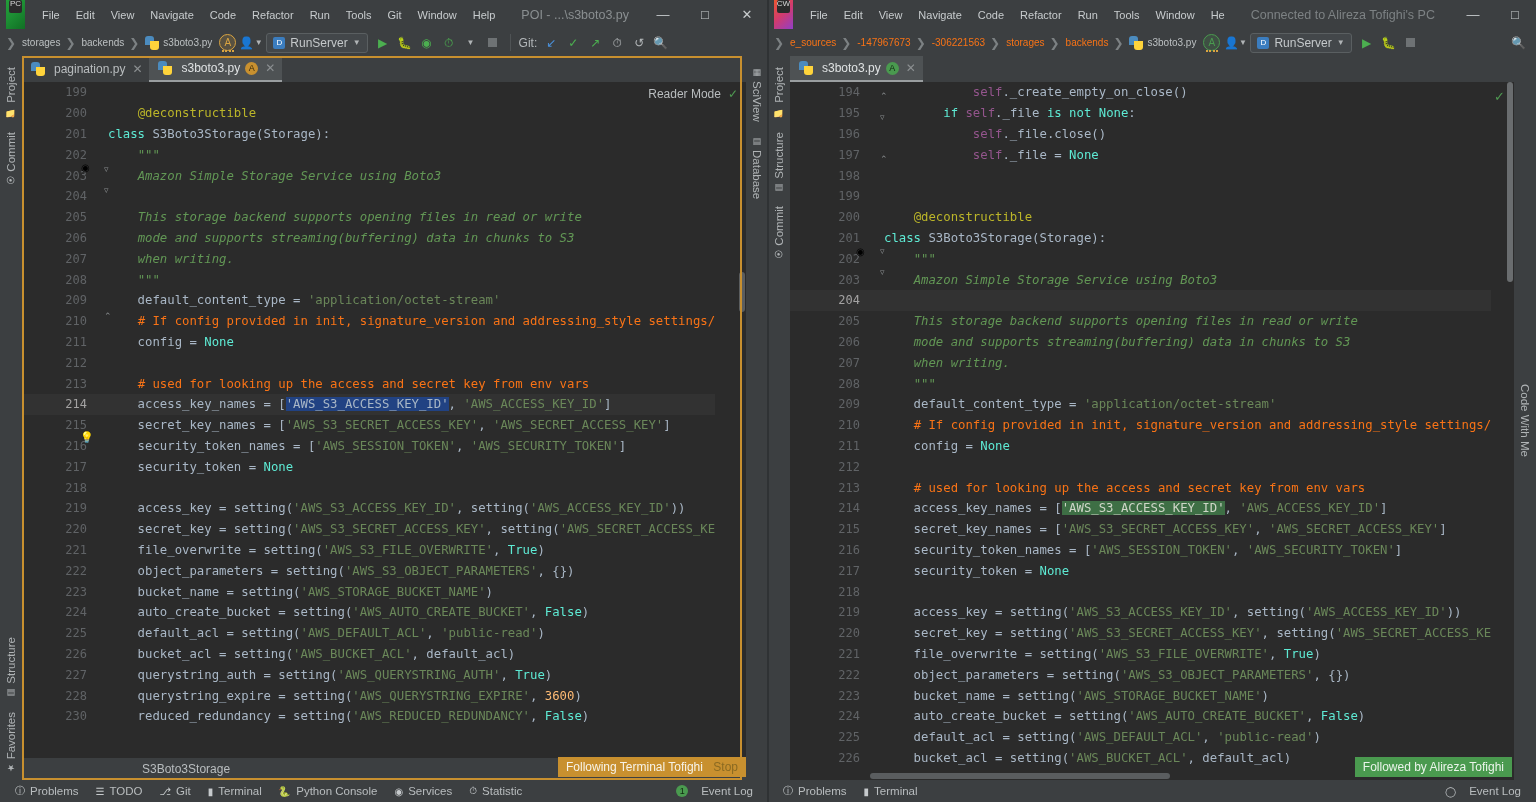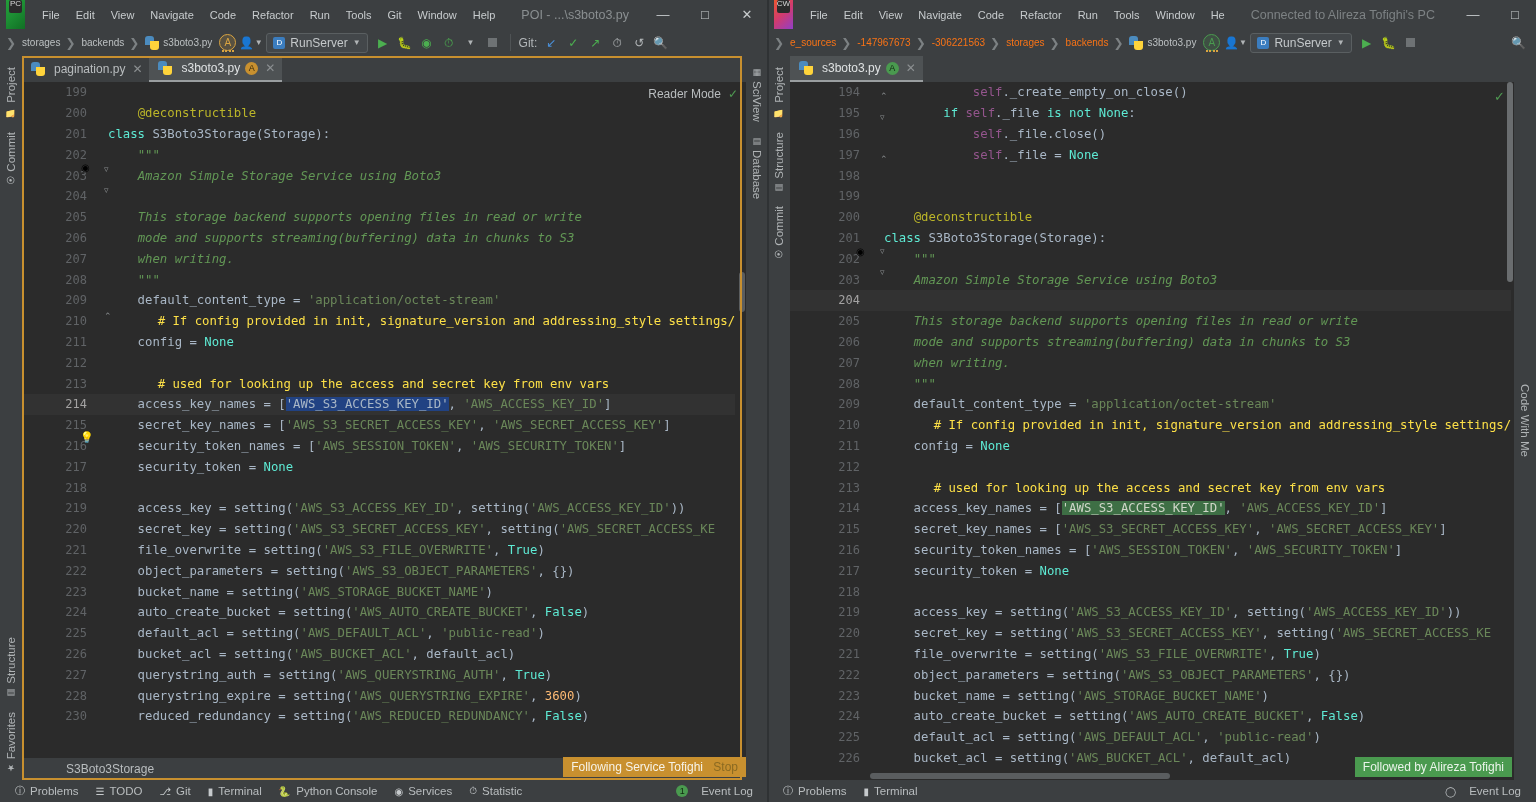--- a/index.html
+++ b/index.html
@@ -103,21 +103,21 @@
   .win-right .ln { width:82px; flex:0 0 82px; padding-right:12px;}
   .ln.cur { color:#a4a3a3; }
   .code-txt { padding-left:12px; color:#a9b7c6; }
 
   .line.current-left { background:#323232; }
   .line.current-right { background:#323232; }
 
   
   .kw   { color:#5eead4; }
   .str  { color:#6a8759; }
-  .cmt  { color:#fde047;margin-left:20px; }
+  .cmt  { color:#f97316; }
   .doc  { color:#629755; font-style:italic; }
   .num  { color:#fdba74; }
   .anno { color:#bbb529; }
   .self { color:#94558d; }
   .plain{ color:#a9b7c6; }
   .sel-blue  { background:#214283; color:#a9b7c6; }
   .sel-green { background:#3e6f45; color:#cfd6c8; }
 
   
   .g-ico { position:absolute; font-size:10px; }
@@ -131,21 +131,21 @@
   .rcheck { position:absolute; right:9px; top:7px; color:#4f9a52; font-size:13px; z-index:5;}
 
   
   .vscroll { position:absolute; right:0; top:0; width:8px; height:100%; }
   .vthumb  { position:absolute; right:1px; width:6px; background:#5a5d5f; border-radius:3px;}
   .hscroll { position:absolute; left:0; bottom:0; height:8px; width:100%; }
   .hthumb  { position:absolute; bottom:1px; height:6px; background:#5a5d5f; border-radius:3px;}
 
   
   .bc-strip{ height:22px; flex:0 0 22px; background:#3c3f41; display:flex; align-items:center;
-             padding-left:44px; font-size:12px; color:#b9bdbf; position:relative;}
+             padding-left:120px; font-size:12px; color:#b9bdbf; position:relative;}
 
   
   .statusbar{ height:22px; flex:0 0 22px; background:#3c3f41; display:flex; align-items:center;
               gap:3px; padding:0 8px; }
   .sb-item { display:flex; align-items:center; gap:5px; font-size:11.5px; color:#b9bdbf; padding:2px 7px;}
   .sb-right{ margin-left:auto; display:flex; align-items:center; gap:6px;}
   .sb-ico{ font-size:10px; color:#c6cacc; display:inline-flex; align-items:center; justify-content:center;}
   .dot-green{ width:12px;height:12px;border-radius:50%;background:#4a9a4f;color:#10280f;
               font-size:9px;display:flex;align-items:center;justify-content:center;}
 
@@ -375,21 +375,21 @@
         <span>Statistic</span>
       </div>
       <div class="sb-right">
         <span class="dot-green">1</span>
         <span class="sb-item">Event Log</span>
       </div>
     </div>
 
     <div class="follow-outline" style="left:22px; top:56px; right:26px; bottom:22px;"></div>
     <div class="follow-banner follow-left">
-      <span>Following Service Tofighi</span>
+      <span>Following Terminal Tofighi</span>
       <span class="stop">Stop</span>
     </div>
   </div>
 
   <div class="window win-right">
 
     <div class="titlebar">
       <div class="app-icon app-icon-r">
           <div class="glyph">CW</div>
         </div>

